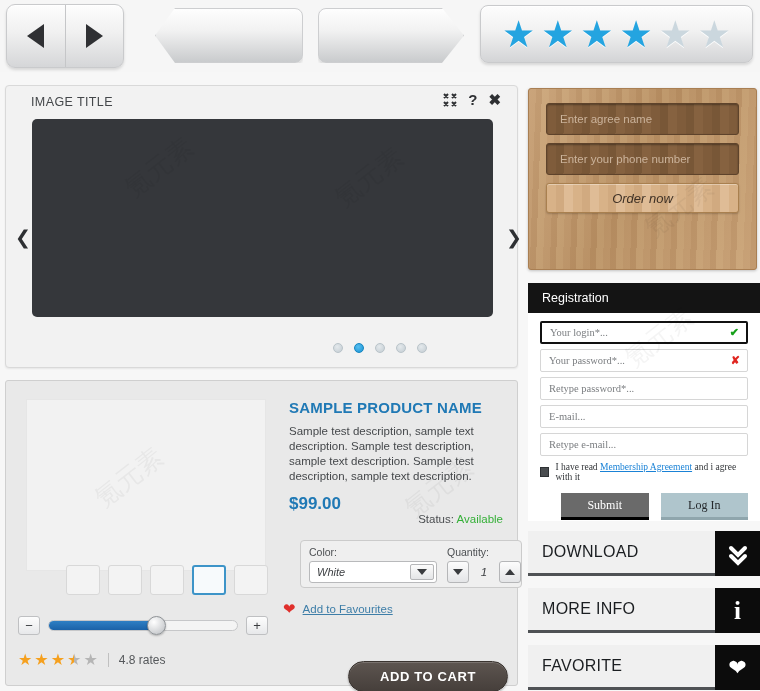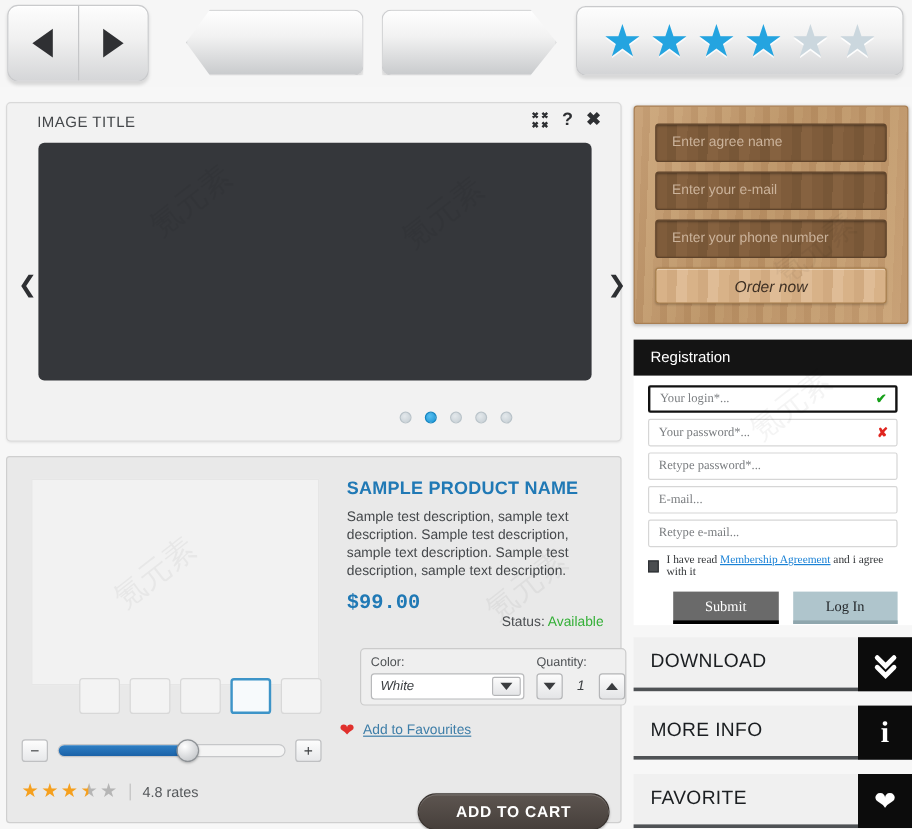--- a/index.html
+++ b/index.html
@@ -132,21 +132,21 @@
     background: linear-gradient(to right, #f5a01e 50%, #b5b5b5 50%);
     -webkit-background-clip: text; background-clip: text; color: transparent;
   }
   .rate-sep { width: 1px; height: 14px; background: #c0c0c0; margin: 0 8px; }
   .rate-text { font-size: 12px; color: #55585b; }
 
   
   .prod-info { position: absolute; left: 283px; top: 18px; width: 220px; }
   .prod-name { font-size: 15px; font-weight: bold; color: #2079b5; letter-spacing: .2px; }
   .prod-desc { margin-top: 8px; font-size: 11.5px; line-height: 15px; color: #45484b; }
-  .prod-price { margin-top: 10px; font-size: 17px; font-weight: bold; color: #2079b5; font-family: Liberation Mono, monospace; }
+  .prod-price { margin-top: 10px; font-size: 17px; font-weight: bold; color: #2079b5; }
   .prod-status { position: absolute; left: 283px; top: 513px; width: 220px; text-align: right; font-size: 11.5px; color: #4a4d50; }
   .prod-status b { color: #35b038; font-weight: normal; }
 
   .optbox {
     position: absolute; left: 300px; top: 540px; width: 222px; height: 48px;
     background: #efefef; border: 1px solid #cbcbcb; border-radius: 4px;
     display: flex; padding: 5px 8px; gap: 10px;
   }
   .optlabel { font-size: 10.5px; color: #4d5053; margin-bottom: 3px; }
   .selbox {
@@ -387,23 +387,20 @@
   <span class="favlink">Add to Favourites</span>
 </div>
 
 <div class="cartbtn">ADD TO CART</div>
 
 <div class="wood">
   <div class="plank">
     <span>Enter agree name</span>
   </div>
   <div class="plank">
-    <span>Enter your e-mail</span>
-  </div>
-  <div class="plank">
     <span>Enter your phone number</span>
   </div>
   <div class="plank-btn">
     <span>Order now</span>
   </div>
 </div>
 
 <div class="reg">
   <div class="reg-head">
     <span>Registration</span>

